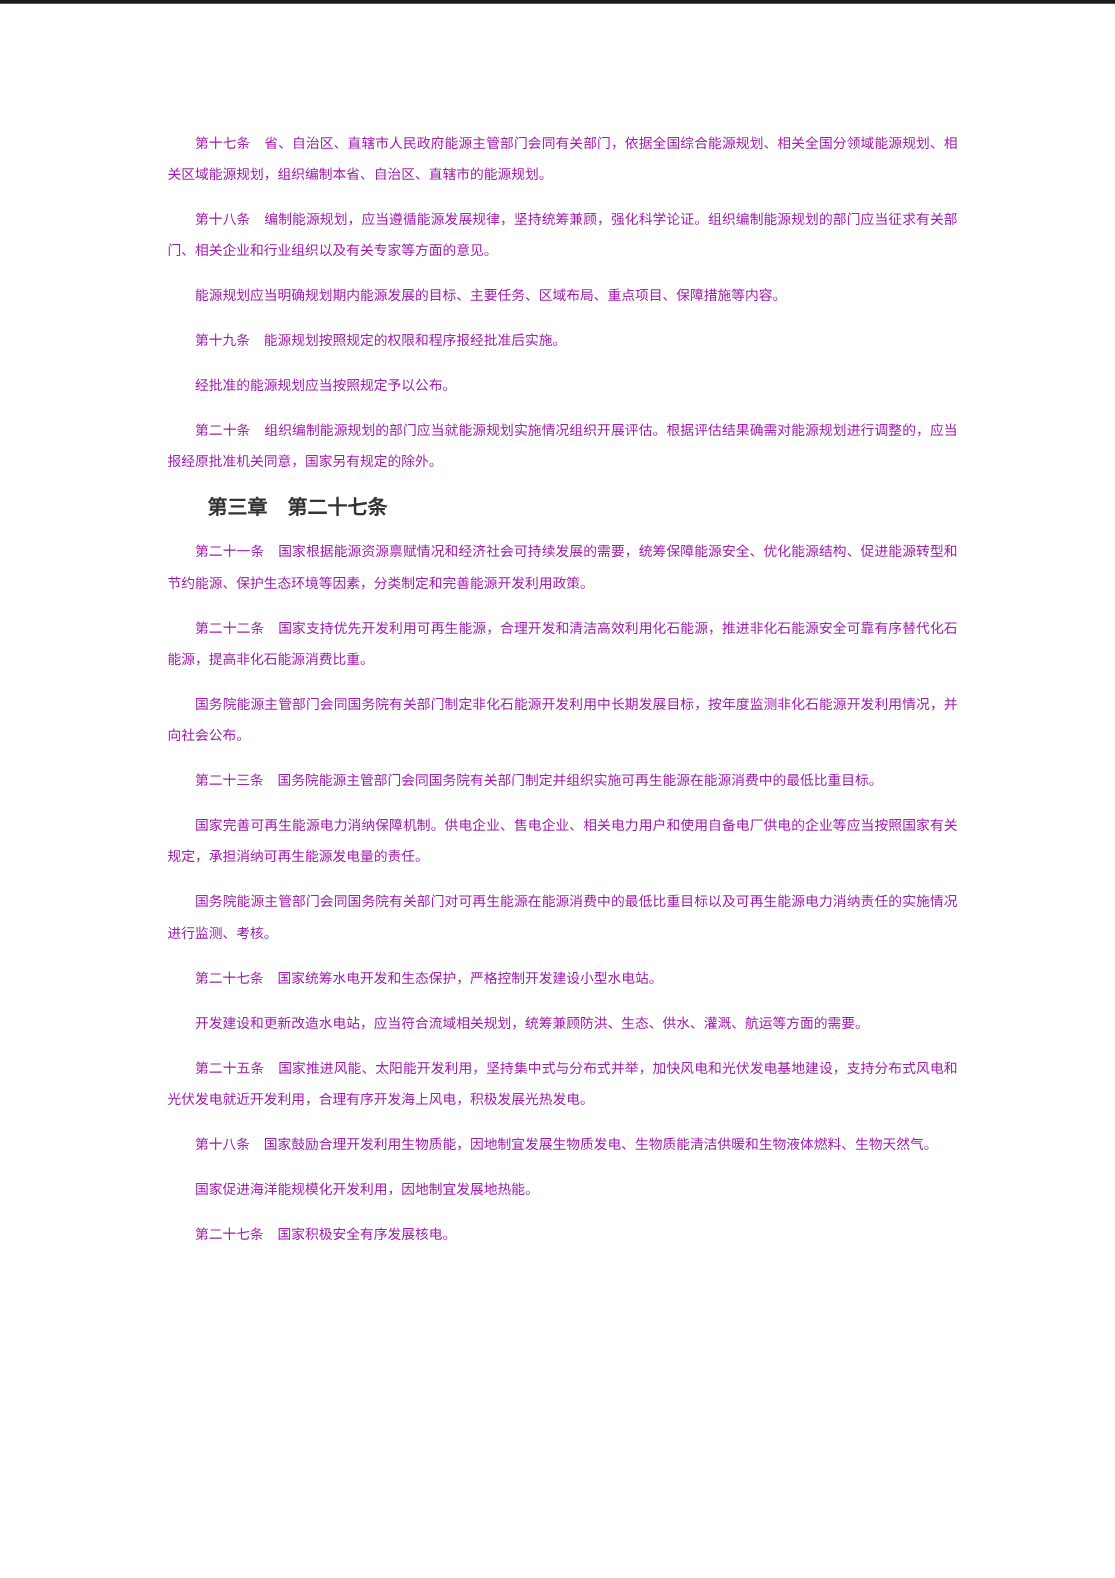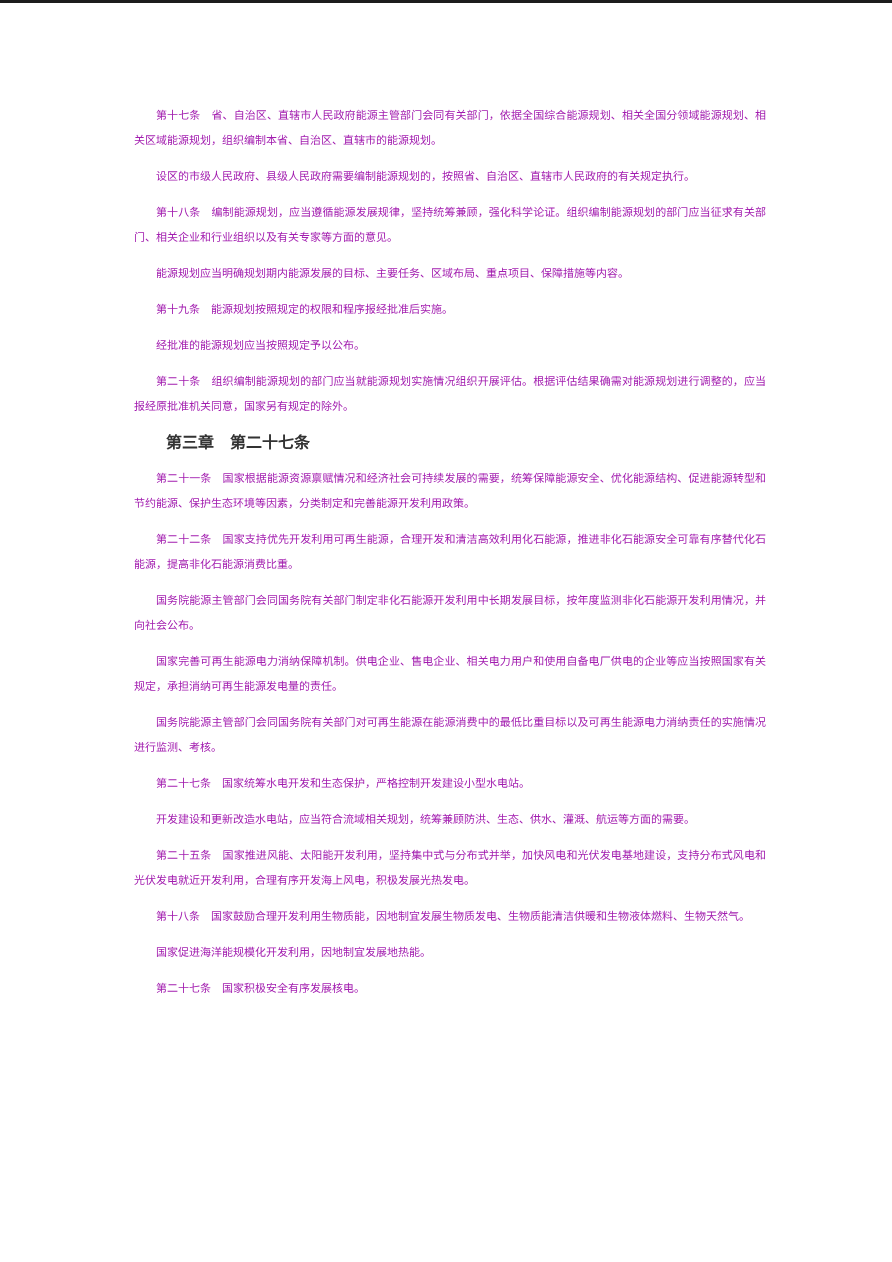--- a/index.html
+++ b/index.html
@@ -48,30 +48,30 @@
     font-family: "Liberation Serif", "DejaVu Serif", serif;
   }
 </style>
 </head>
 <body>
 
 <div class="top-bar"></div>
 
 <div class="doc">
   <p class="para">第十七条　省、自治区、直辖市人民政府能源主管部门会同有关部门，依据全国综合能源规划、相关全国分领域能源规划、相关区域能源规划，组织编制本省、自治区、直辖市的能源规划。</p>
-  <p class="para">设区的市级人民政府、县级人民政府需要编制能源规划的，按照省、自治区、直辖市人民政府的有关规定执行。</p>
   <p class="para">第十八条　编制能源规划，应当遵循能源发展规律，坚持统筹兼顾，强化科学论证。组织编制能源规划的部门应当征求有关部门、相关企业和行业组织以及有关专家等方面的意见。</p>
   <p class="para">能源规划应当明确规划期内能源发展的目标、主要任务、区域布局、重点项目、保障措施等内容。</p>
   <p class="para">第十九条　能源规划按照规定的权限和程序报经批准后实施。</p>
   <p class="para">经批准的能源规划应当按照规定予以公布。</p>
   <p class="para">第二十条　组织编制能源规划的部门应当就能源规划实施情况组织开展评估。根据评估结果确需对能源规划进行调整的，应当报经原批准机关同意，国家另有规定的除外。</p>
   <h2 class="chapter-heading">第三章　第二十七条</h2>
   <p class="para">第二十一条　国家根据能源资源禀赋情况和经济社会可持续发展的需要，统筹保障能源安全、优化能源结构、促进能源转型和节约能源、保护生态环境等因素，分类制定和完善能源开发利用政策。</p>
   <p class="para">第二十二条　国家支持优先开发利用可再生能源，合理开发和清洁高效利用化石能源，推进非化石能源安全可靠有序替代化石能源，提高非化石能源消费比重。</p>
   <p class="para">国务院能源主管部门会同国务院有关部门制定非化石能源开发利用中长期发展目标，按年度监测非化石能源开发利用情况，并向社会公布。</p>
+  <p class="para">第二十三条　国务院能源主管部门会同国务院有关部门制定并组织实施可再生能源在能源消费中的最低比重目标。</p>
   <p class="para">国家完善可再生能源电力消纳保障机制。供电企业、售电企业、相关电力用户和使用自备电厂供电的企业等应当按照国家有关规定，承担消纳可再生能源发电量的责任。</p>
   <p class="para">国务院能源主管部门会同国务院有关部门对可再生能源在能源消费中的最低比重目标以及可再生能源电力消纳责任的实施情况进行监测、考核。</p>
   <p class="para">第二十七条　国家统筹水电开发和生态保护，严格控制开发建设小型水电站。</p>
   <p class="para">开发建设和更新改造水电站，应当符合流域相关规划，统筹兼顾防洪、生态、供水、灌溉、航运等方面的需要。</p>
   <p class="para">第二十五条　国家推进风能、太阳能开发利用，坚持集中式与分布式并举，加快风电和光伏发电基地建设，支持分布式风电和光伏发电就近开发利用，合理有序开发海上风电，积极发展光热发电。</p>
   <p class="para">第十八条　国家鼓励合理开发利用生物质能，因地制宜发展生物质发电、生物质能清洁供暖和生物液体燃料、生物天然气。</p>
   <p class="para">国家促进海洋能规模化开发利用，因地制宜发展地热能。</p>
   <p class="para">第二十七条　国家积极安全有序发展核电。</p>
 </div>
 

